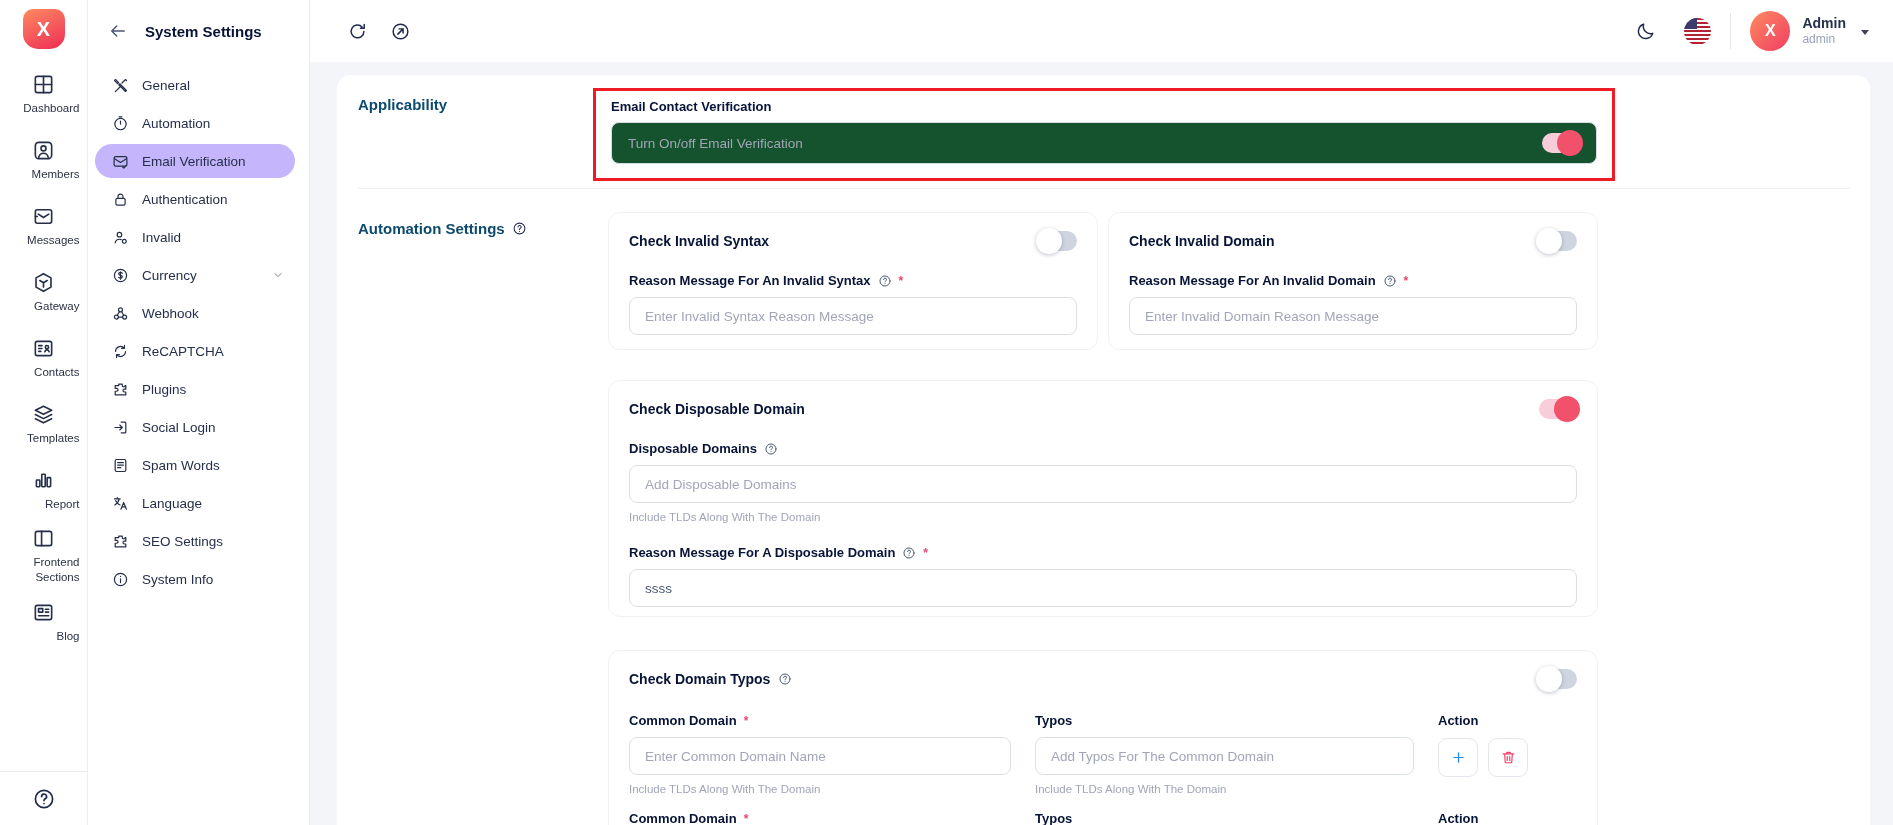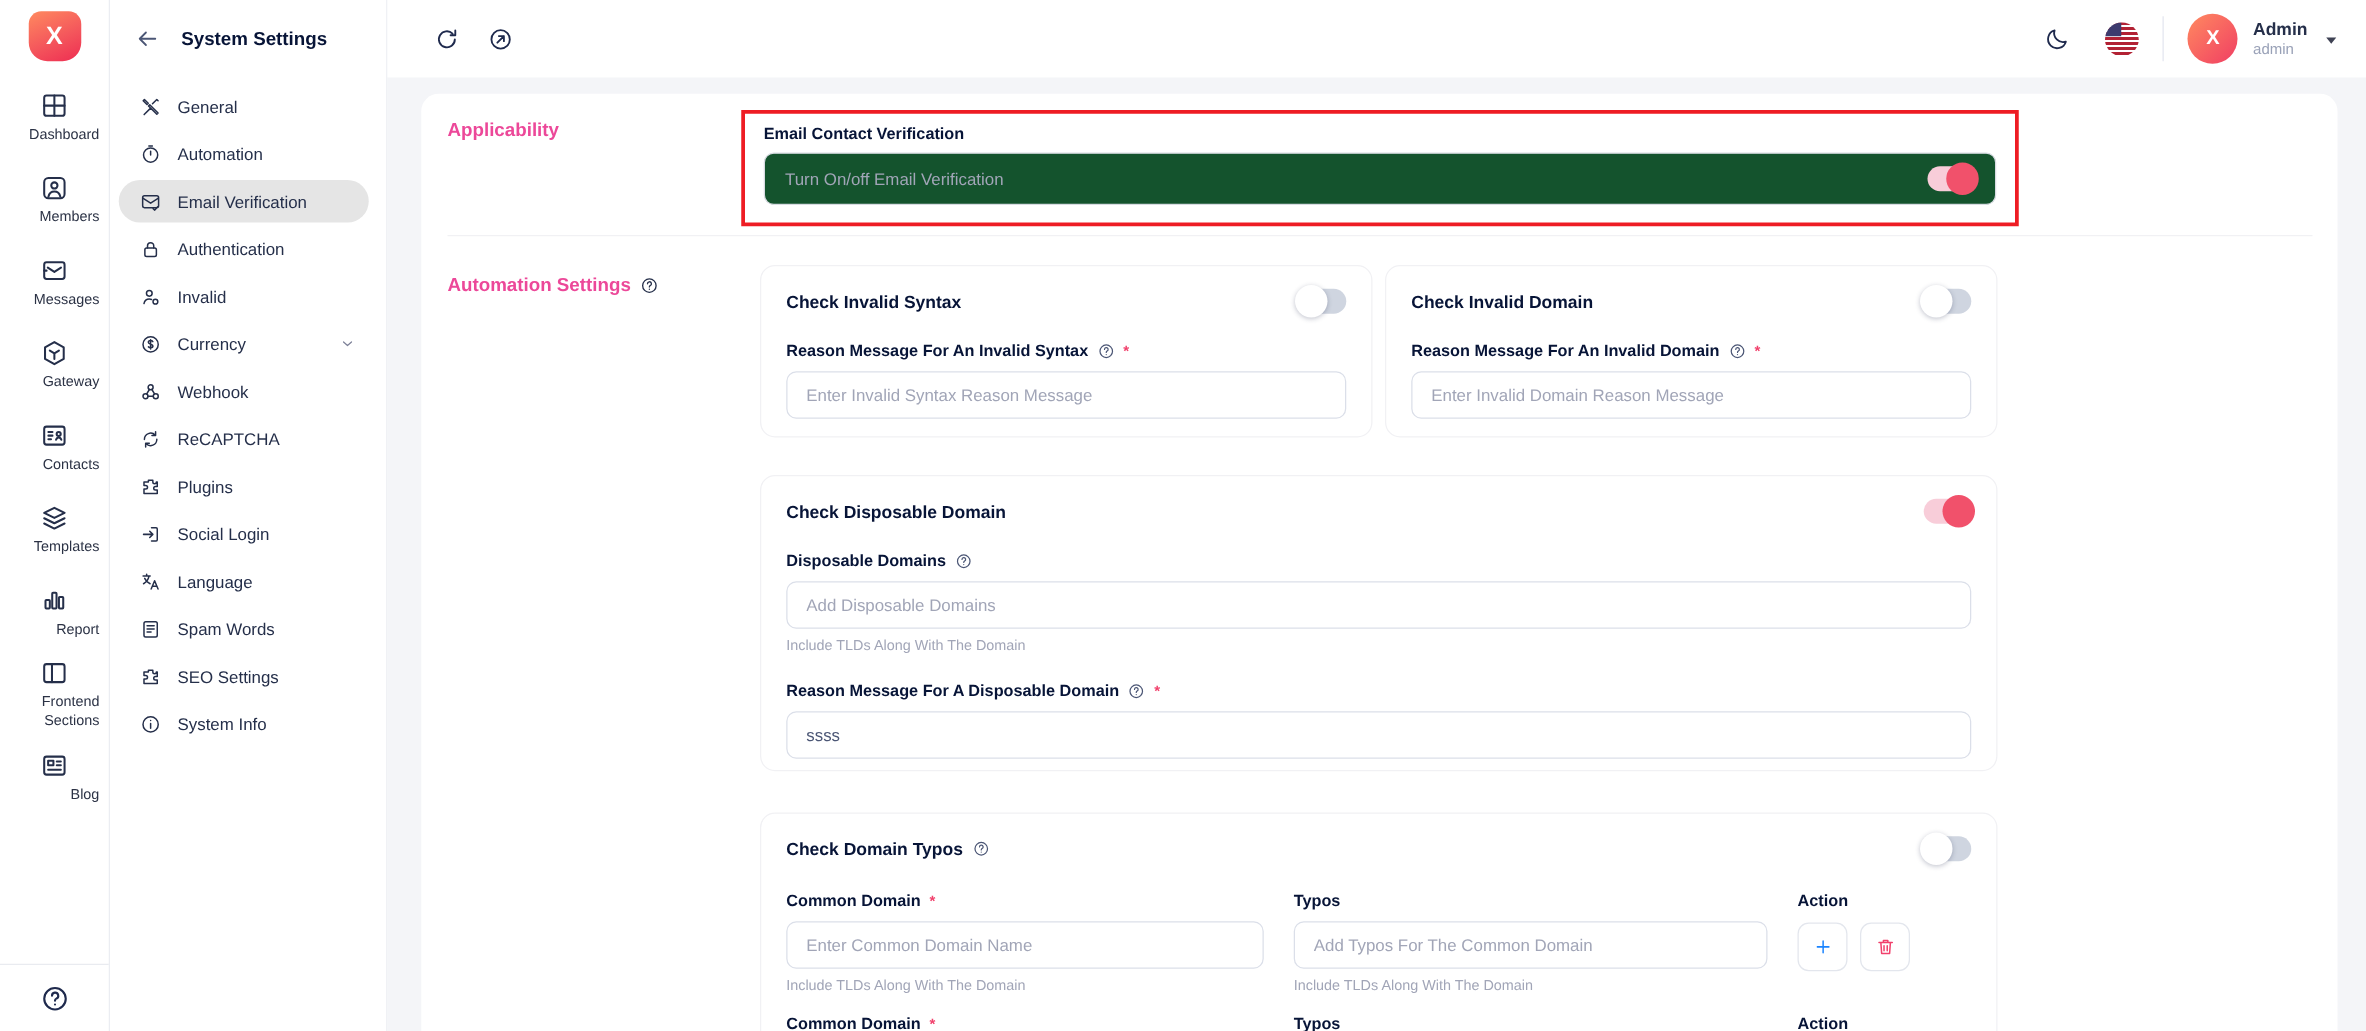--- a/index.html
+++ b/index.html
@@ -25,21 +25,21 @@
 
   
   .subnav { width:222px; flex:none; background:#fff; border-right:1px solid #ebedf2; }
   .subnav-head { height:62px; display:flex; align-items:center; gap:17px; padding-left:20px; }
   .back-btn { width:20px; height:20px; color:#4b5675; cursor:pointer; }
   .subnav-title { font-size:15px; font-weight:700; color:#071437; }
   .menu { padding:2px 14px 0 7px; }
   .mitem { height:34px; margin:4px 0; display:flex; align-items:center; gap:13px;
     padding:0 10px 0 17px; border-radius:17px; font-size:13.5px; font-weight:500;
     color:#252f4a; cursor:pointer; }
-  .mitem.active { background:#e5e5e5; }
+  .mitem.active { background:#c4b5fd; }
   .mico { width:17px; height:17px; color:#252f4a; flex:none; }
   .chev { margin-left:auto; width:14px; height:14px; color:#7e8299; }
 
   
   .main { flex:1; display:flex; flex-direction:column; min-width:0; }
   .topbar { height:62px; flex:none; background:#fff; display:flex; align-items:center;
     padding:0 24px 0 37px; }
   .tb-left { display:flex; gap:22px; }
   .tb-icon { width:21px; height:21px; color:#1f2a4d; cursor:pointer; }
   .tb-right { margin-left:auto; display:flex; align-items:center; }
@@ -58,21 +58,21 @@
   .uname .r { font-size:12px; color:#99a1b7; }
   .caret { width:0; height:0; border:4.5px solid transparent; border-top:5.5px solid #3f4254;
     margin:6px 0 0 15px; }
 
   .canvas { flex:1; background:#f4f5f8; padding:13px 23px 0 27px; overflow:hidden; }
   .panel { background:#fff; border-radius:14px 14px 0 0; height:100%; overflow:hidden; }
 
   .sec { display:flex; padding-left:21px; }
   .sec-apply { padding-top:13px; }
   .label-col { width:250px; flex:none; padding-top:8px; }
-  .sec-title { font-size:15px; font-weight:700; color:#ec4899; display:flex; align-items:center; gap:7px; }
+  .sec-title { font-size:15px; font-weight:700; color:#0c4a6e; display:flex; align-items:center; gap:7px; }
   .q-icon { width:15px; height:15px; color:#252f4a; cursor:pointer; }
   .q-icon.sm { width:14px; height:14px; color:#4b5675; }
 
   .apply-body { width:1022px; margin-left:-15px; border:3px solid #ee1c24;
     padding:5px 15px 14px; }
   .f-label { font-size:13px; font-weight:600; color:#071437; margin:3px 0 8px; }
   .disabled-field { height:42px; background:#14532d; border:1px solid #d8dbe2; border-radius:8px;
     display:flex; align-items:center; justify-content:space-between; padding:0 16px; }
   .ph { color:#a1a5b7; font-size:13.5px; }
 
@@ -323,36 +323,36 @@
       <div class="mitem">
         <span class="mico" data-icon="social">
             <svg viewBox="0 0 24 24" fill="none" stroke="currentColor" stroke-width="1.7" stroke-linecap="round" stroke-linejoin="round">
               <path d="M13 4.5h5.2A1.3 1.3 0 0 1 19.5 5.8v12.4a1.3 1.3 0 0 1-1.3 1.3H13"></path>
               <path d="M4 12h10M11 8.5L14.5 12 11 15.5"></path>
             </svg>
           </span>
         <span>Social Login</span>
       </div>
       <div class="mitem">
+        <span class="mico" data-icon="spamwords">
+            <svg viewBox="0 0 24 24" fill="none" stroke="currentColor" stroke-width="1.7" stroke-linecap="round" stroke-linejoin="round">
+              <rect x="4.5" y="3.5" width="15" height="17" rx="2"></rect>
+              <path d="M8 8h8M8 11.5h8M8 15h4.5"></path>
+            </svg>
+          </span>
+        <span>Spam Words</span>
+      </div>
+      <div class="mitem">
         <span class="mico" data-icon="language">
             <svg viewBox="0 0 24 24" fill="none" stroke="currentColor" stroke-width="1.7" stroke-linecap="round" stroke-linejoin="round">
               <path d="M3.5 5.5h8M7.5 3.5v2M10.2 5.5c-.8 3.8-3 6.8-6.2 8.6M5.3 8c1.2 2.8 3.5 5 6.1 6.1"></path>
               <path d="M12.6 20l3.9-9.3 3.9 9.3M14 16.9h5"></path>
             </svg>
           </span>
         <span>Language</span>
-      </div>
-      <div class="mitem">
-        <span class="mico" data-icon="spamwords">
-            <svg viewBox="0 0 24 24" fill="none" stroke="currentColor" stroke-width="1.7" stroke-linecap="round" stroke-linejoin="round">
-              <rect x="4.5" y="3.5" width="15" height="17" rx="2"></rect>
-              <path d="M8 8h8M8 11.5h8M8 15h4.5"></path>
-            </svg>
-          </span>
-        <span>Spam Words</span>
       </div>
       <div class="mitem">
         <span class="mico" data-icon="puzzle">
             <svg viewBox="0 0 24 24" fill="none" stroke="currentColor" stroke-width="1.7" stroke-linecap="round" stroke-linejoin="round">
               <path d="M9.5 4.5h5v2a2 2 0 0 0 4 0h1v5h-2a2 2 0 0 0 0 4h2v4H4.5v-5h2a2 2 0 0 0 0-4h-2v-4h5z"></path>
             </svg>
           </span>
         <span>SEO Settings</span>
       </div>
       <div class="mitem">

